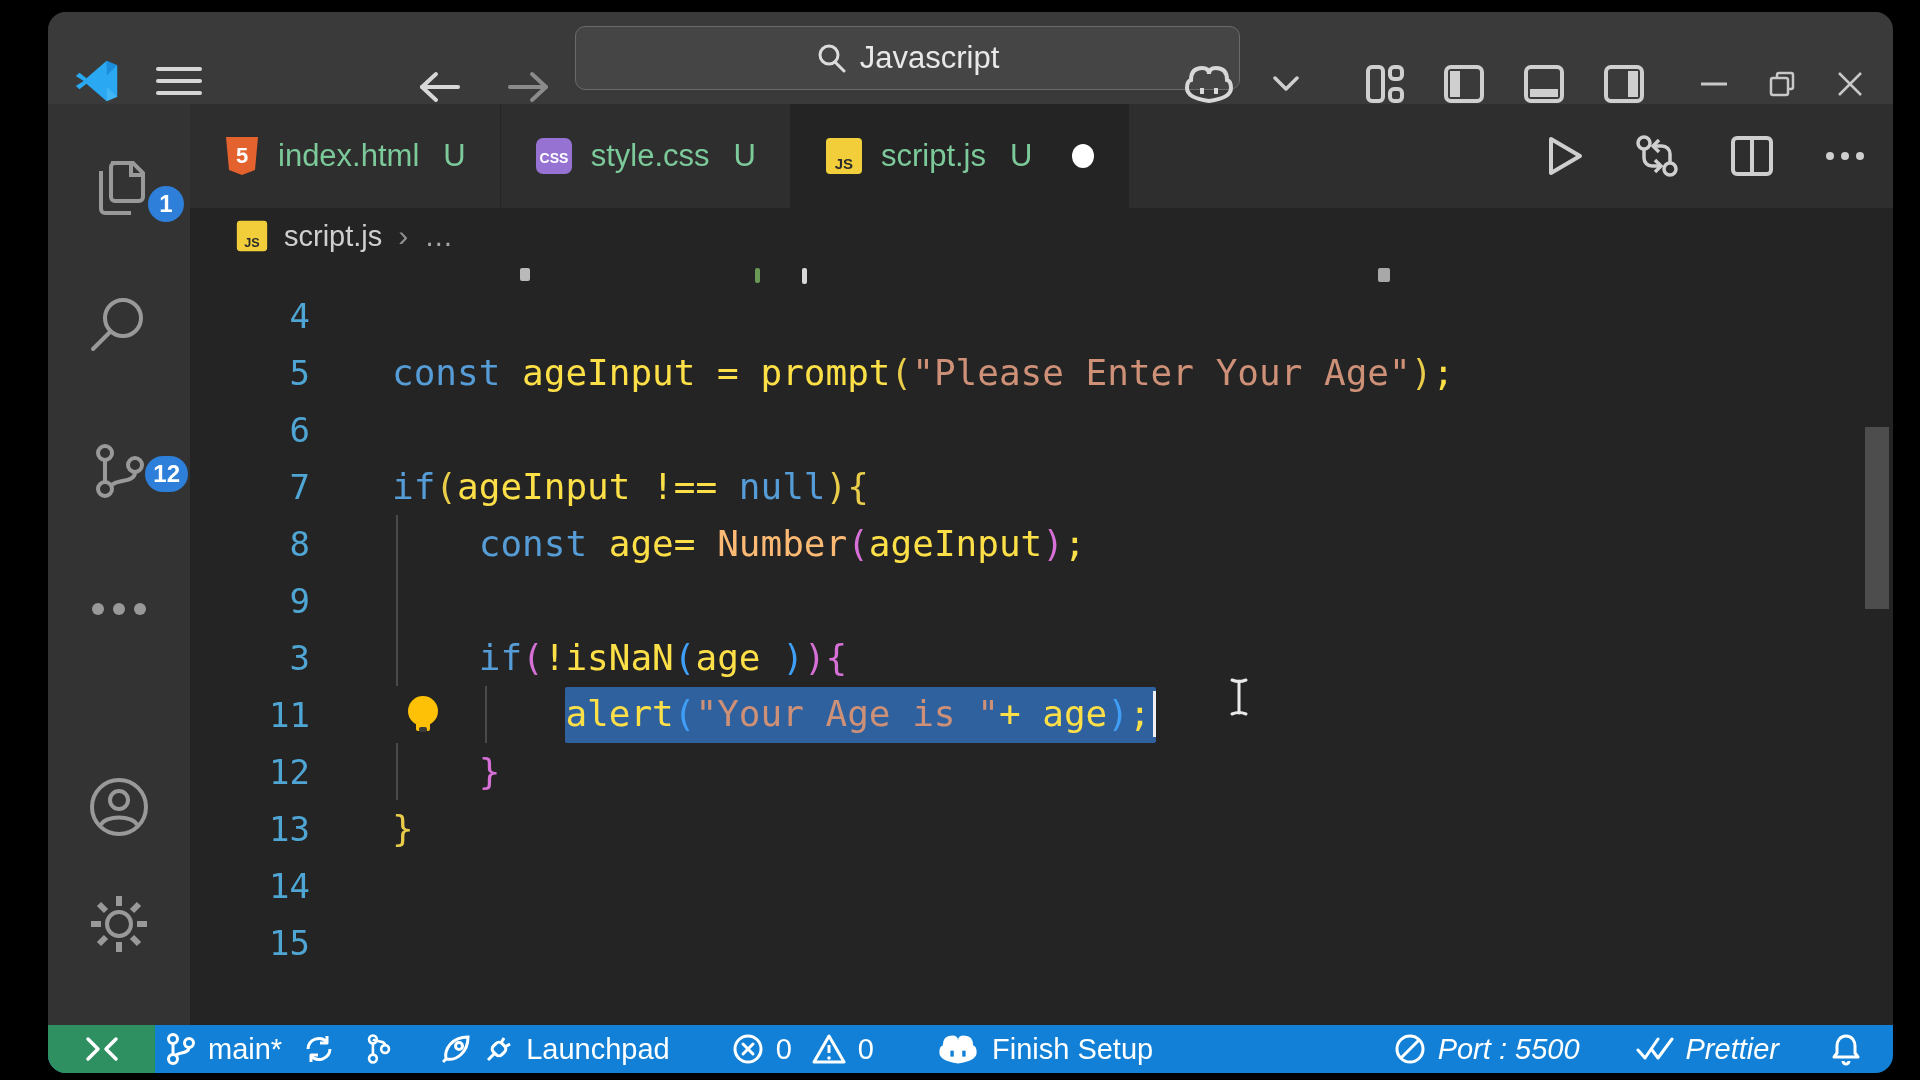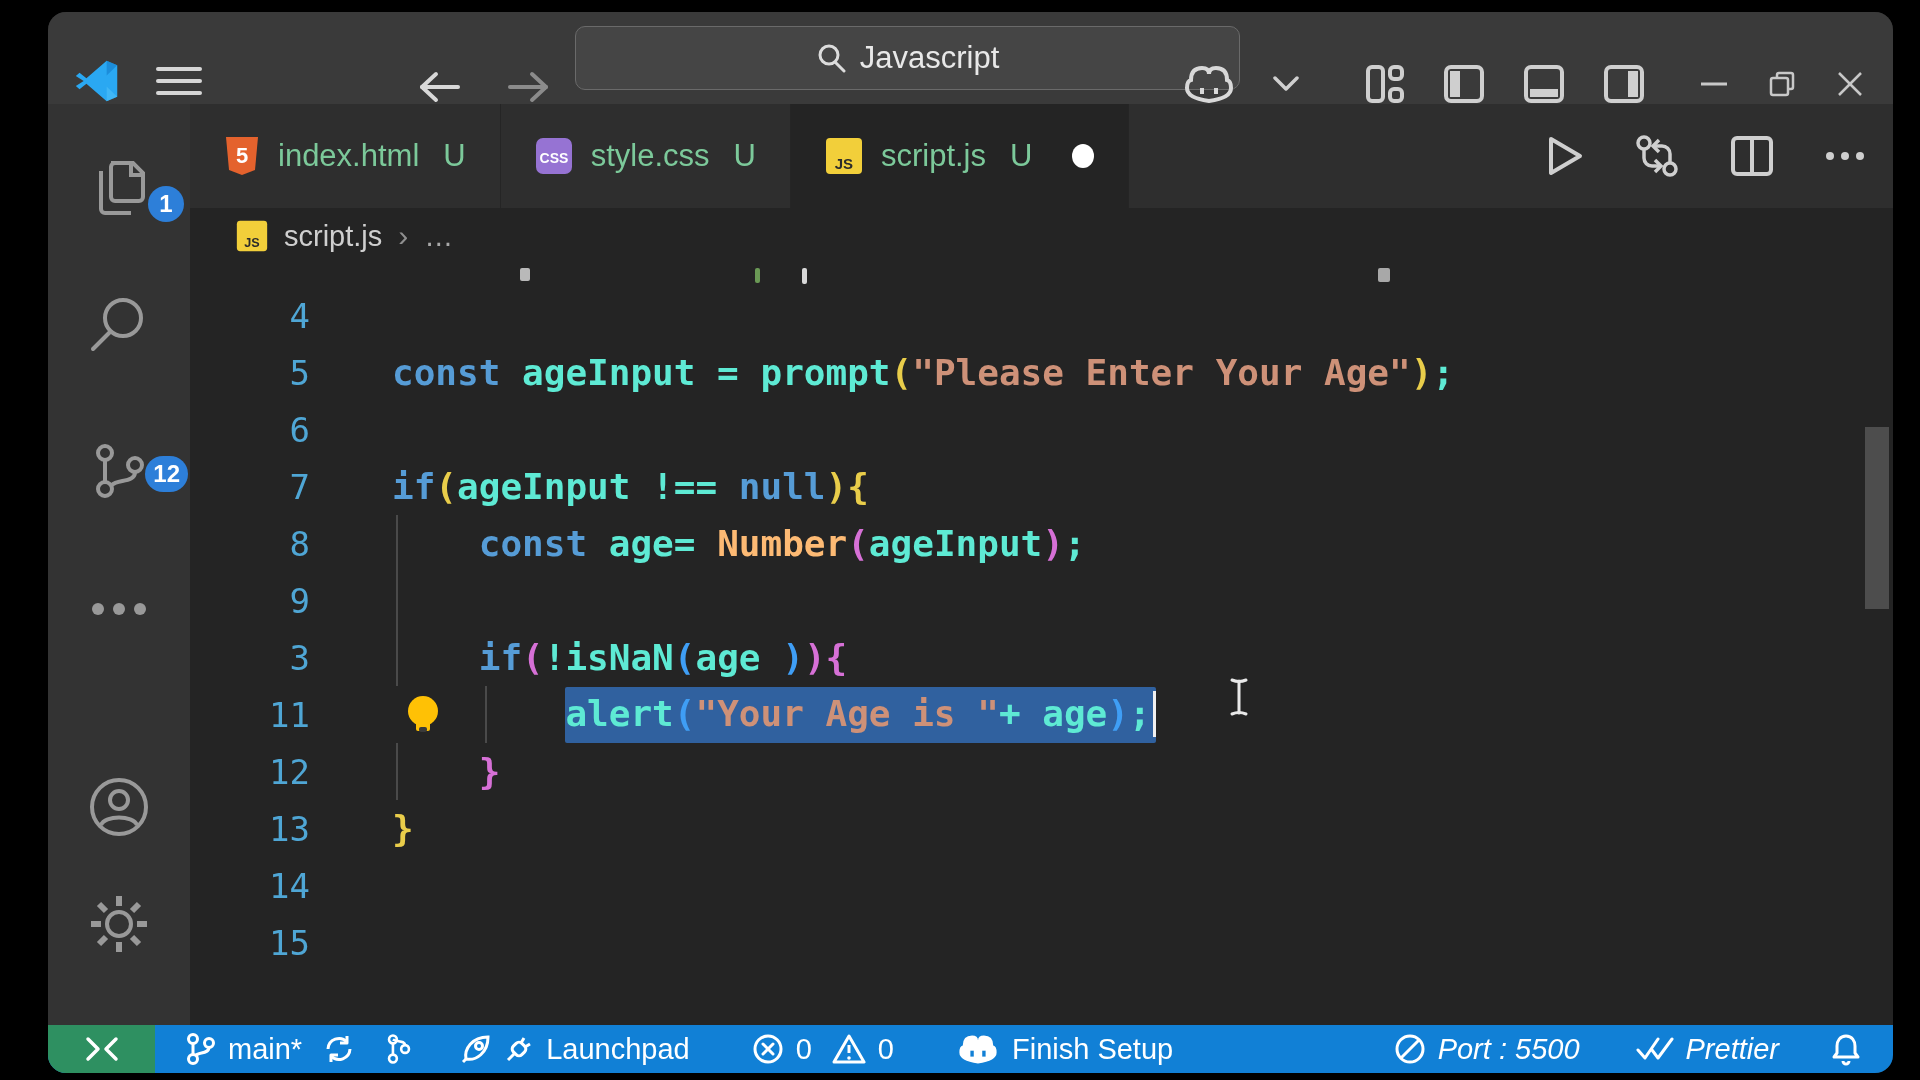--- a/index.html
+++ b/index.html
@@ -49,24 +49,24 @@
   .breadcrumb .chev { color:#8f8f8f; font-size:30px; }
 
   
   .editor { flex:1; position:relative; background:#242424; overflow:hidden;
             font-family:"DejaVu Sans Mono", monospace; }
   .frag { position:absolute; top:4px; border-radius:2px; }
   .code-lines { position:absolute; left:0; top:23px; right:0; }
   .cl { position:relative; height:57px; display:flex; align-items:center;
         font-size:36px; white-space:pre; }
   .cl .num { width:120px; text-align:right; color:#4fa6d5; font-size:34px; flex:none; }
-  .cl .codetext { padding-left:82px; display:flex; align-items:center;font-weight:bold; }
+  .cl .codetext { padding-left:82px; display:flex; align-items:center; }
   .guide { position:absolute; left:206px; top:0; bottom:0; width:2px; background:#4a4a4a; }
   .guide.g2 { left:295px; }
-  .tk-kw{color:#569cd6} .tk-fg{color:#5eead4} .tk-str{color:#ce9178}
+  .tk-kw{color:#569cd6} .tk-fg{color:#fde047} .tk-str{color:#ce9178}
   .tk-b1{color:#e9cd4a} .tk-b2{color:#d670d6} .tk-b3{color:#3f9ef5} .tk-fn{color:#fdba74}
   .sel { background:#30619f; border-radius:2px; display:inline-flex; align-items:center;
          padding:4px 0 6px 0; }
   .cursor-bar { display:inline-block; width:3px; height:46px; background:#f0f0f0; margin-left:2px; }
   .bulb { position:absolute; left:212px; top:8px; width:42px; height:44px; }
   .scroll-thumb { position:absolute; right:4px; top:163px; width:24px; height:182px;
                   background:#4d4d4d; }
   .ibeam { position:absolute; left:1038px; top:413px; }
 
   
@@ -378,21 +378,21 @@
   <div class="statusbar">
     <div class="sb-remote">
       <svg width="34" height="28" viewBox="0 0 34 28">
           <g stroke="#fff" stroke-width="3.5" fill="none" stroke-linecap="round" stroke-linejoin="round">
             <polyline points="3,4 13,14 3,24"></polyline>
             <polyline points="31,4 21,14 31,24"></polyline>
           </g>
         </svg>
     </div>
     <div class="sb-left">
-      <div class="sb-item" style="padding-left:31px;justify-content:center;">
+      <div class="sb-item" style="padding-left:11px;justify-content:center;">
         <svg width="30" height="34" viewBox="0 0 30 34" fill="none" stroke="#fff" stroke-width="3">
             <circle cx="7" cy="7" r="4.5"></circle>
             <circle cx="7" cy="27" r="4.5"></circle>
             <circle cx="23" cy="11" r="4.5"></circle>
             <path d="M7 11.5 V22.5"></path>
             <path d="M23 15.5 C23 22 12 20 9 24"></path>
           </svg>
         <span>main*</span>
         <svg width="30" height="30" viewBox="0 0 30 30" fill="none" stroke="#fff" stroke-width="3" style="margin-left:10px;">
             <path d="M4 15 a11 11 0 0 1 19-7"></path>

